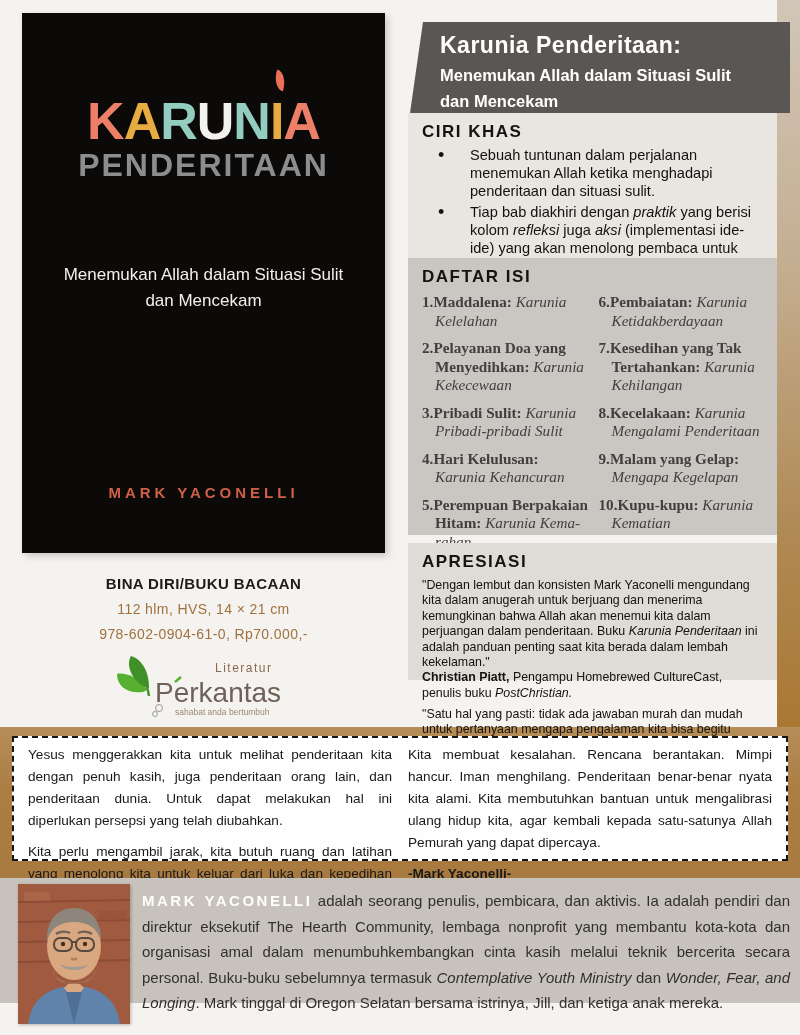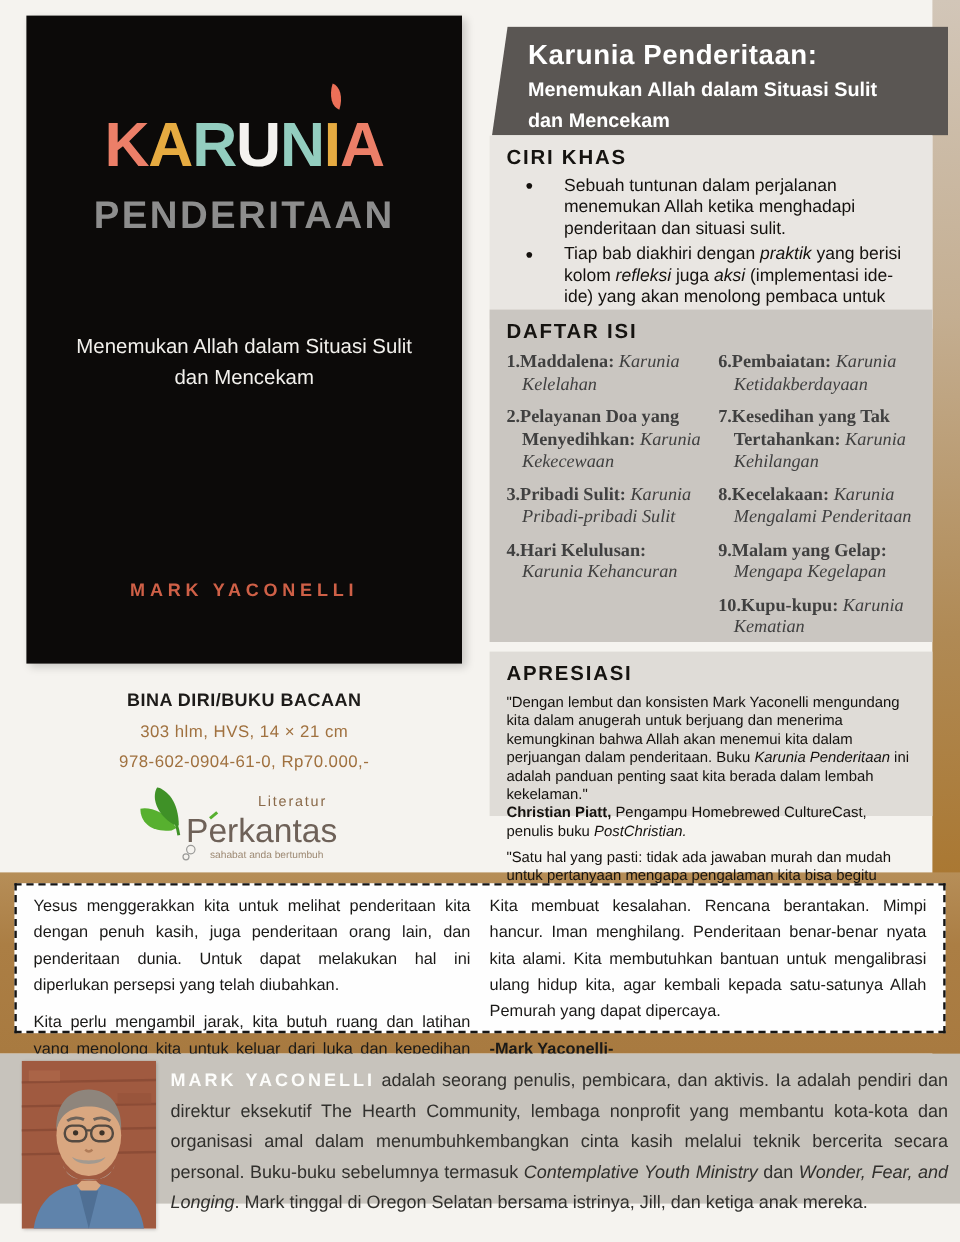--- a/index.html
+++ b/index.html
@@ -18,21 +18,21 @@
   .banner-title{font-size:23px;font-weight:bold;letter-spacing:.5px;margin-bottom:4px;}
   .banner-sub{font-size:16.5px;font-weight:bold;line-height:1.55;}
 
   
   .cover{position:absolute;left:22px;top:13px;width:363px;height:540px;background:#0c0a09;
     box-shadow:3px 3px 7px rgba(0,0,0,.18);text-align:center;}
   .cover-title{margin-top:82px;font-size:52px;font-weight:800;letter-spacing:-1px;line-height:1;}
   .cover-title .ltr{position:relative;display:inline-block;}
   .leaf{position:absolute;left:4px;top:-24px;width:12px;height:19px;background:#ec7058;
     border-radius:0 100% 0 100%;transform:rotate(18deg);}
-  .cover-title2{font-size:32px;font-weight:800;letter-spacing:2px;color:#8d8d8d;margin-top:14px;}
+  .cover-title2{font-size:32px;font-weight:800;letter-spacing:2px;color:#8d8d8d;margin-top:0;}
   .cover-sub{color:#f2f0ec;font-size:17px;margin-top:78px;line-height:1.55;}
   .cover-author{position:absolute;bottom:52px;width:100%;color:#cf6047;font-size:15px;
     font-weight:bold;letter-spacing:4px;}
 
   
   .publisher{position:absolute;left:22px;top:575px;width:363px;text-align:center;}
   .pub-cat{font-size:15px;font-weight:bold;color:#1d1b19;letter-spacing:.4px;}
   .pub-line{font-size:14px;color:#a0713f;margin-top:9px;letter-spacing:.4px;}
   .pub-logo{margin-top:14px;}
 
@@ -96,21 +96,21 @@
     <div class="cover-title2">PENDERITAAN</div>
     <div class="cover-sub">
       <span>Menemukan Allah dalam Situasi Sulit</span><br>
       <span>dan Mencekam</span>
     </div>
     <div class="cover-author">MARK  YACONELLI</div>
   </div>
 
   <div class="publisher">
     <div class="pub-cat">BINA DIRI/BUKU BACAAN</div>
-    <div class="pub-line">303 hlm, HVS, 14 × 21 cm</div>
+    <div class="pub-line">112 hlm, HVS, 14 × 21 cm</div>
     <div class="pub-line">978-602-0904-61-0, Rp70.000,-</div>
     <div class="pub-logo">
       <svg width="190" height="64" viewBox="0 0 190 64">
         <path d="M38 34 C30 20 14 16 8 18 C8 30 18 38 34 36 Z" fill="#57b02f"></path>
         <path d="M40 32 C40 12 30 2 22 0 C16 10 24 26 38 32 Z" fill="#3f9127"></path>
         <path d="M40 40 C39 34 38 30 36 26" stroke="#3f9127" stroke-width="2.4" fill="none"></path>
         <text x="106" y="16" font-size="12" fill="#8a6a4a" font-family="Liberation Sans, sans-serif" letter-spacing="1.5">Literatur</text>
         <text x="46" y="46" font-size="28" fill="#6e6158" font-family="Liberation Sans, sans-serif">Perkantas</text>
         <path d="M66 26 l6 -5" stroke="#57b02f" stroke-width="2.5" fill="none"></path>
         <circle cx="50" cy="52" r="3.5" fill="none" stroke="#9a9a98" stroke-width="1"></circle>
@@ -129,20 +129,21 @@
   </div>
 
   <div class="panel daftar">
     <h2>DAFTAR ISI</h2>
     <div class="daftar-cols">
       <div class="dcol">
         <div class="d-item"><b>1.Maddalena: </b><i>Karunia Kelelahan</i></div>
         <div class="d-item"><b>2.Pelayanan Doa yang Menyedihkan: </b><i>Karunia Kekecewaan</i></div>
         <div class="d-item"><b>3.Pribadi Sulit: </b><i>Karunia Pribadi-pribadi Sulit</i></div>
         <div class="d-item"><b>4.Hari Kelulusan: </b><i>Karunia Kehancuran</i></div>
+        <div class="d-item"><b>5.Perempuan Berpakaian Hitam: </b><i>Karunia Kema-rahan</i></div>
       </div>
       <div class="dcol">
         <div class="d-item"><b>6.Pembaiatan: </b><i>Karunia Ketidakberdayaan</i></div>
         <div class="d-item"><b>7.Kesedihan yang Tak Tertahankan: </b><i>Karunia Kehilangan</i></div>
         <div class="d-item"><b>8.Kecelakaan: </b><i>Karunia Mengalami Penderitaan</i></div>
         <div class="d-item"><b>9.Malam yang Gelap: </b><i>Mengapa Kegelapan</i></div>
         <div class="d-item"><b>10.Kupu-kupu: </b><i>Karunia Kematian</i></div>
       </div>
     </div>
   </div>

